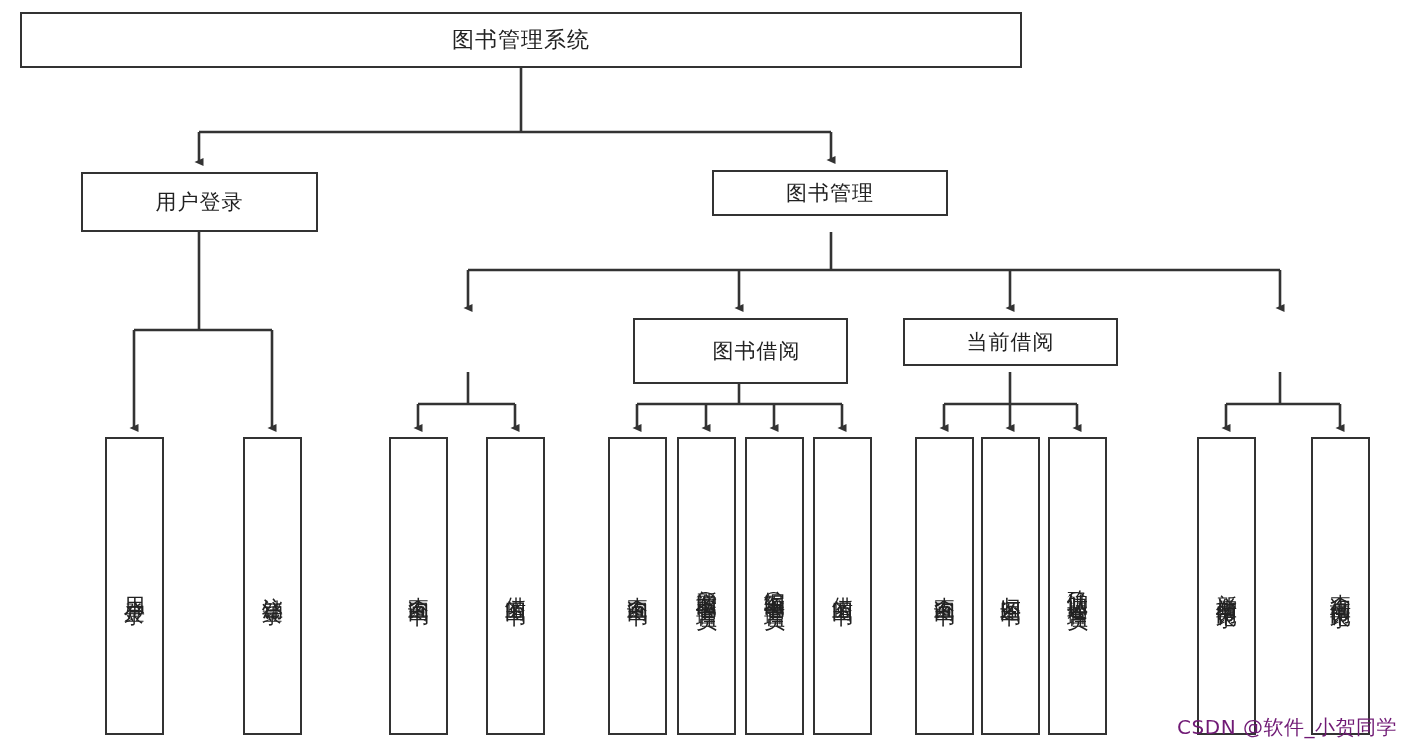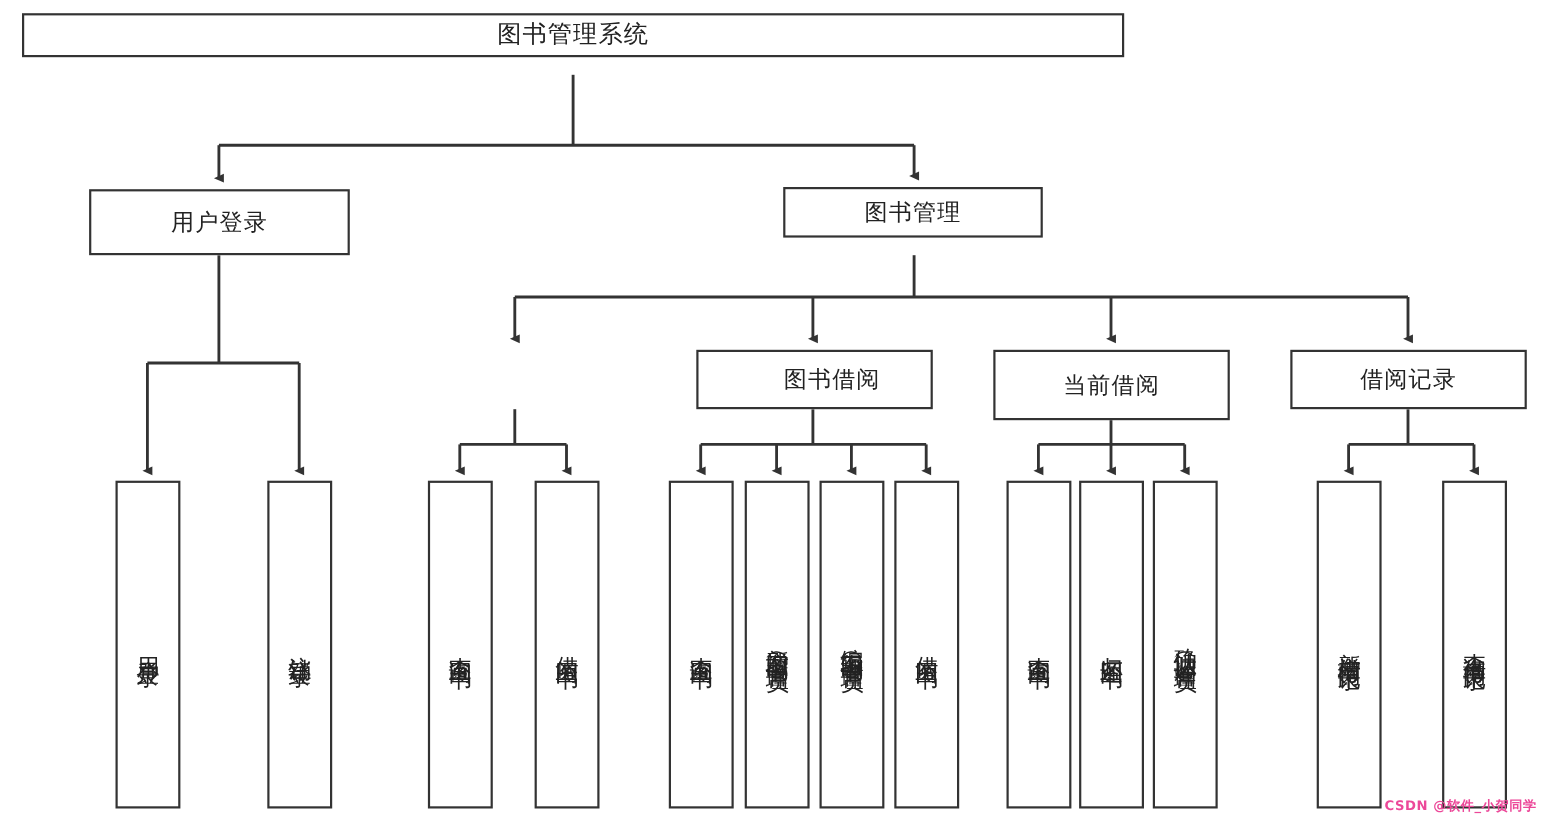--- a/index.html
+++ b/index.html
@@ -47,25 +47,24 @@
     writing-mode: vertical-rl;
     text-orientation: upright;
     letter-spacing: 3px;
     font-size: 21px;
   }
   .node.root .node-label { font-size: 22px; }
   .watermark {
     position: absolute;
     right: 8px;
     bottom: 6px;
-    font-size: 12px;
-    color: #ec4899;
+    font-size: 20px;
+    color: #701a75;
     letter-spacing: 0.5px;
     white-space: nowrap;
-    font-weight: bold;
   }
 </style>
 </head>
 <body>
 
 <div id="diagram-root">
 
   <svg class="edges" viewBox="0 0 1405 747" xmlns="http://www.w3.org/2000/svg">
     <defs>
       <marker id="arrow" markerWidth="10" markerHeight="10" refX="4.5" refY="5" orient="auto" markerUnits="userSpaceOnUse">
@@ -109,44 +108,41 @@
       <path d="M1010,404 L1010,428" marker-end="url(#arrow)"></path>
       <path d="M1077,404 L1077,428" marker-end="url(#arrow)"></path>
 
       <path d="M1280,372 L1280,404"></path>
       <path d="M1226,404 L1340,404"></path>
       <path d="M1226,404 L1226,428" marker-end="url(#arrow)"></path>
       <path d="M1340,404 L1340,428" marker-end="url(#arrow)"></path>
     </g>
   </svg>
 
-  <div class="node root" style="left:20px; top:12px; width:1002px; height:40px;">
+  <div class="node root" style="left:20px; top:12px; width:1002px; height:56px;">
     <span class="node-label">图书管理系统</span>
   </div>
 
   <div class="node" style="left:81px; top:172px; width:237px; height:60px;">
     <span class="node-label">用户登录</span>
   </div>
 
   <div class="node" style="left:712px; top:170px; width:236px; height:46px;">
     <span class="node-label">图书管理</span>
   </div>
 
 
-  <div class="node" style="left:633px; top:318px; width:215px; height:54px;padding-left:32px;">
+  <div class="node" style="left:633px; top:318px; width:215px; height:66px;padding-left:32px;">
     <span class="node-label">图书借阅</span>
   </div>
 
-  <div class="node" style="left:903px; top:318px; width:215px; height:64px;">
+  <div class="node" style="left:903px; top:318px; width:215px; height:48px;">
     <span class="node-label">当前借阅</span>
   </div>
 
-  <div class="node" style="left:1173px; top:318px; width:215px; height:54px;">
-    <span class="node-label">借阅记录</span>
-  </div>
 
   <div class="node vertical" style="left:105px; top:437px; width:59px; height:298px;">
     <span class="node-label">用户登录</span>
   </div>
   <div class="node vertical" style="left:243px; top:437px; width:59px; height:298px;">
     <span class="node-label">注销登录</span>
   </div>
 
   <div class="node vertical" style="left:389px; top:437px; width:59px; height:298px;">
     <span class="node-label">查询图书</span>

